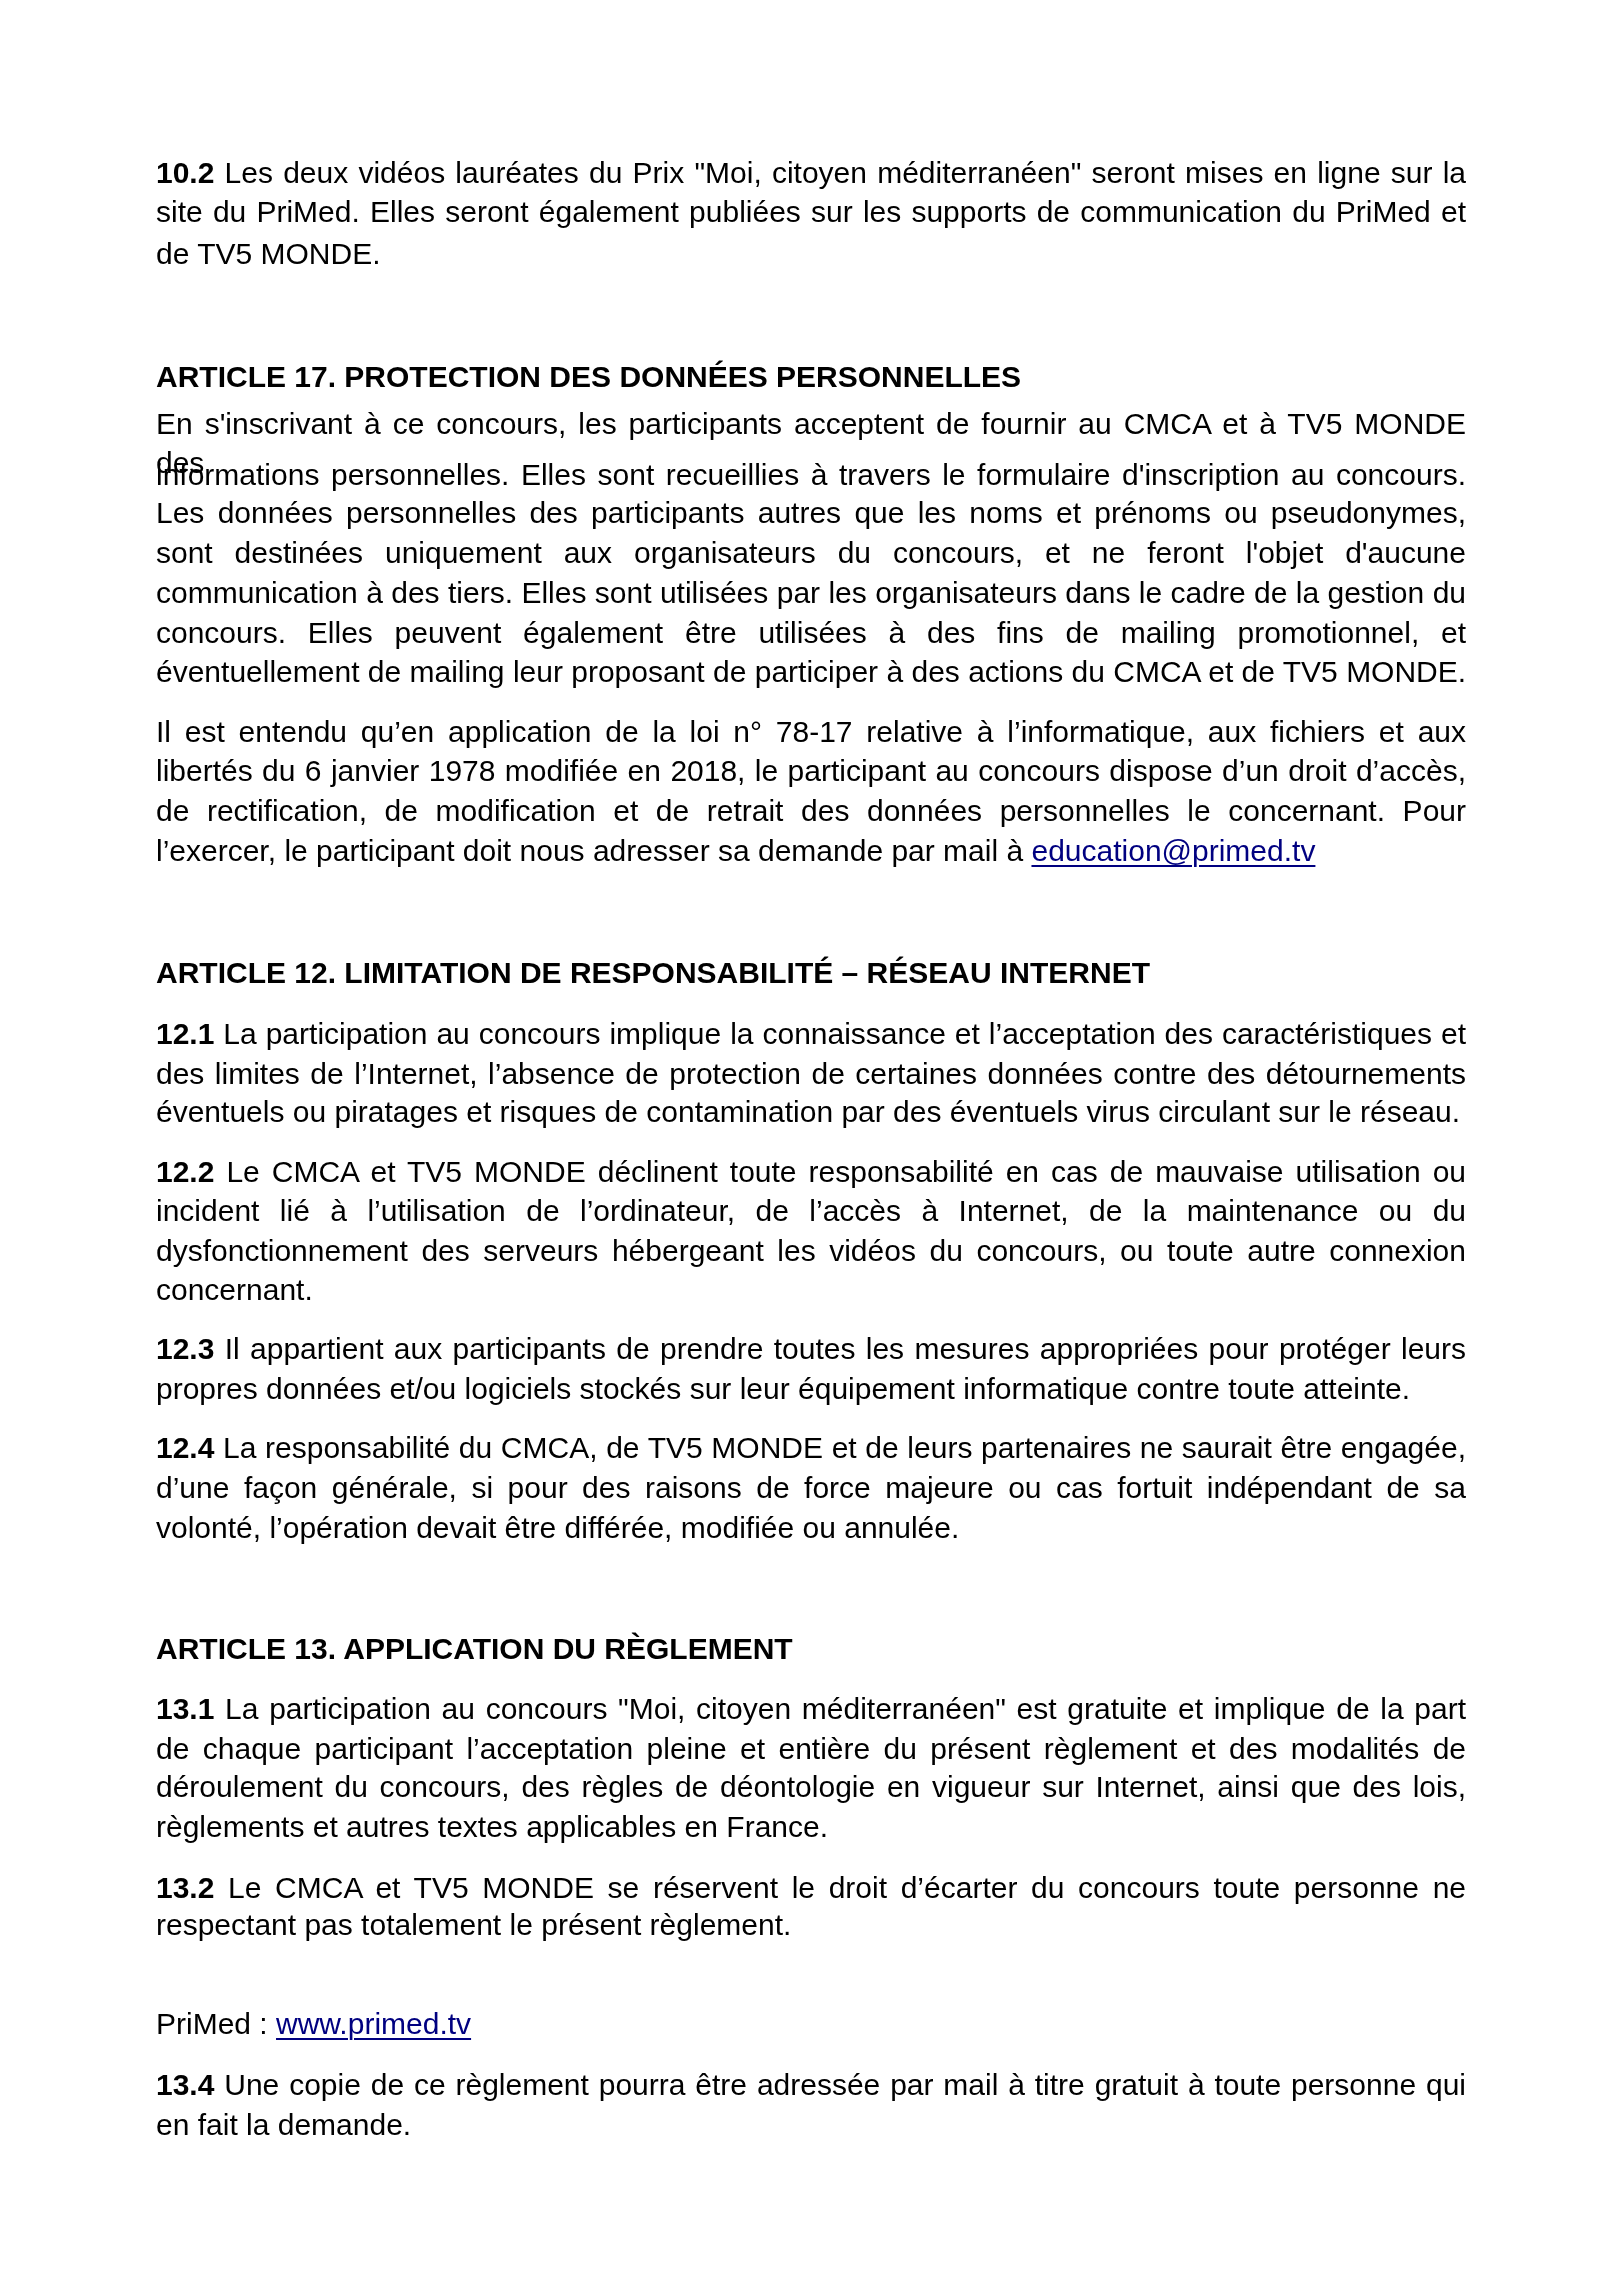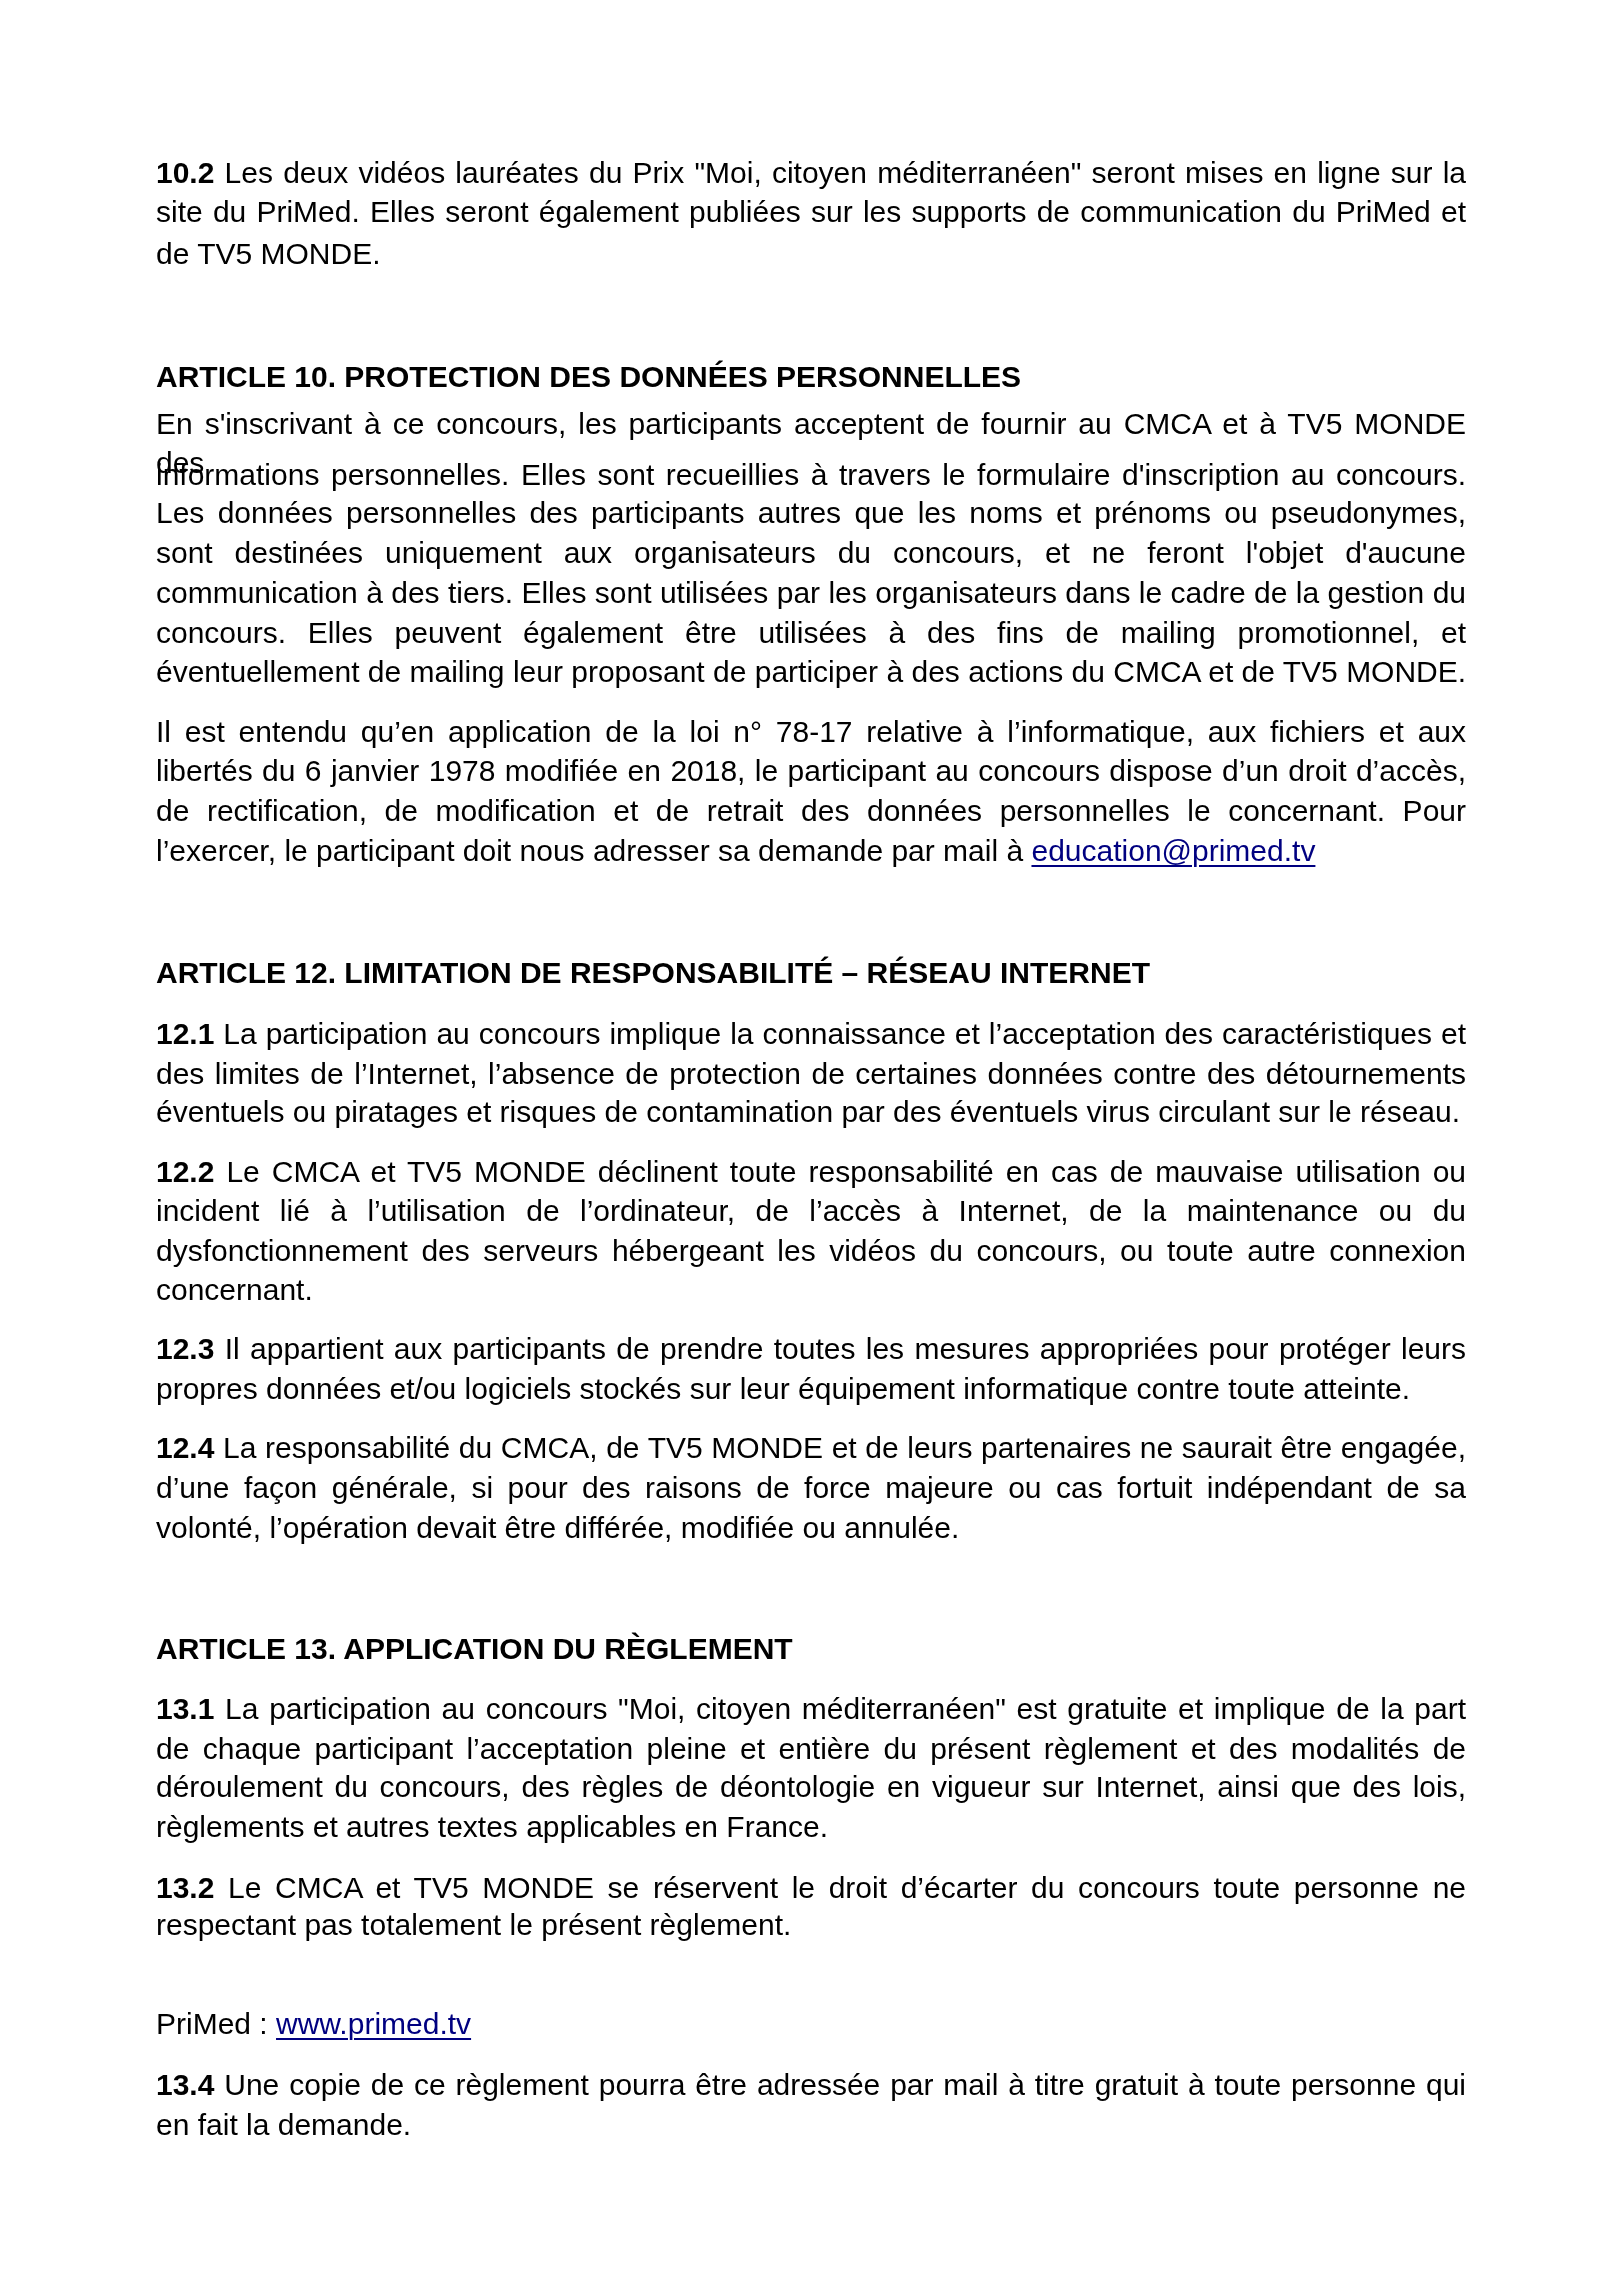--- a/index.html
+++ b/index.html
@@ -23,21 +23,21 @@
 </style>
 </head>
 <body>
 
 <div class="page">
 
   <div class="line j" style="top:153px"><span class="num">10.2</span><span>&nbsp;Les deux vidéos lauréates du Prix "Moi, citoyen méditerranéen" seront mises en ligne sur la</span></div>
   <div class="line j" style="top:192px">site du PriMed. Elles seront également publiées sur les supports de communication du PriMed et</div>
   <div class="line" style="top:234px">de TV5 MONDE.</div>
 
-  <div class="line h" style="top:357px">ARTICLE 10. PROTECTION DES DONNÉES PERSONNELLES</div>
+  <div class="line h" style="top:357px">ARTICLE 17. PROTECTION DES DONNÉES PERSONNELLES</div>
 
   <div class="line j" style="top:404px">En s'inscrivant à ce concours, les participants acceptent de fournir au CMCA et à TV5 MONDE des</div>
   <div class="line j" style="top:455px">informations personnelles. Elles sont recueillies à travers le formulaire d'inscription au concours.</div>
   <div class="line j" style="top:493px">Les données personnelles des participants autres que les noms et prénoms ou pseudonymes,</div>
   <div class="line j" style="top:533px">sont destinées uniquement aux organisateurs du concours, et ne feront l'objet d'aucune</div>
   <div class="line j" style="top:573px">communication à des tiers. Elles sont utilisées par les organisateurs dans le cadre de la gestion du</div>
   <div class="line j" style="top:613px">concours. Elles peuvent également être utilisées à des fins de mailing promotionnel, et</div>
   <div class="line" style="top:652px">éventuellement de mailing leur proposant de participer à des actions du CMCA et de TV5 MONDE.</div>
 
   <div class="line j" style="top:712px">Il est entendu qu’en application de la loi n° 78-17 relative à l’informatique, aux fichiers et aux</div>

